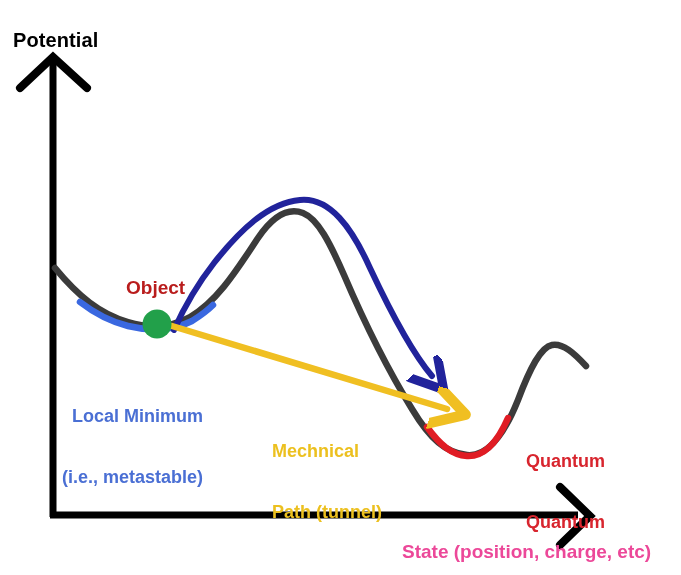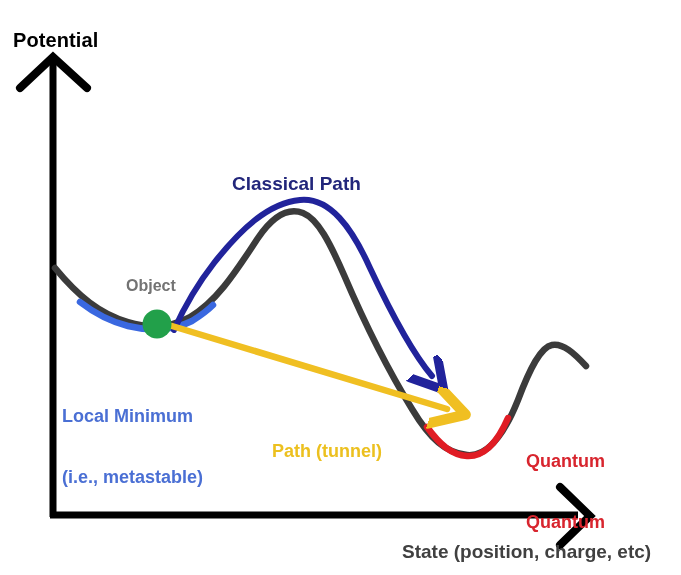--- a/index.html
+++ b/index.html
@@ -35,39 +35,40 @@
     left: 13px;
     top: 29px;
     font-size: 20px;
     color: #000000;
     letter-spacing: 0.1px;
   }
   #label-state {
     left: 402px;
     top: 541px;
     font-size: 19px;
-    color: #404040;
+    color: #ec4899;
   }
   #label-classical-path {
     left: 232px;
     top: 173px;
     font-size: 19px;
     color: #22267b;
   }
   #label-object {
     left: 126px;
     top: 277px;
-    font-size: 16px;
-    color: #737373;
+    font-size: 19px;
+    color: #b91c1c;
   }
   #label-local-minimum {
     left: 62px;
     top: 366px;
     font-size: 18px;
     color: #4a6fd4;
+    text-align: right;
   }
   #label-quantum-path {
     left: 272px;
     top: 401px;
     font-size: 18px;
     color: #ecc01f;
   }
   #label-lowest-energy {
     left: 526px;
     top: 411px;
@@ -132,30 +133,30 @@
       <line x1="172" y1="326" x2="447" y2="409" stroke="#f0bf22" stroke-width="6.5" stroke-linecap="round" marker-end="url(#arrow-gold)"></line>
     </g>
 
     <circle cx="157" cy="324" r="14.5" fill="#22a04a"></circle>
   </svg>
 
   <div class="lbl" id="label-potential">Potential</div>
 
   <div class="lbl" id="label-state">State (position, charge, etc)</div>
 
-  <div class="lbl" id="label-classical-path">Classical Path</div>
 
   <div class="lbl" id="label-object">Object</div>
 
   <div class="lbl" id="label-local-minimum">
     <div>Local Minimum</div>
     <div>(i.e., metastable)</div>
   </div>
 
   <div class="lbl" id="label-quantum-path">
+    <div>Mechnical</div>
     <div>Path (tunnel)</div>
   </div>
 
   <div class="lbl" id="label-lowest-energy">
     <div>Quantum</div>
     <div>Quantum</div>
     <div>State</div>
   </div>
 
 </div>

